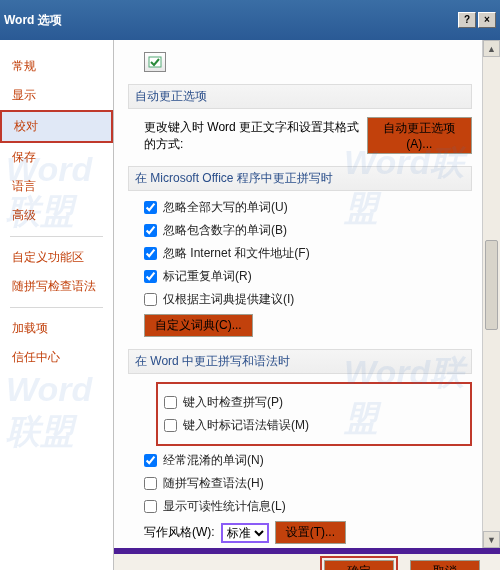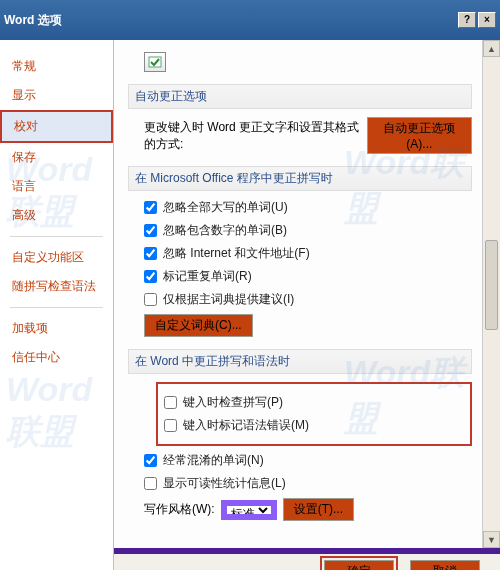--- a/index.html
+++ b/index.html
@@ -91,21 +91,21 @@
   .row label { color:#222; }
   input[type=checkbox]{ width:13px; height:13px; }
   button.win {
     background:#c2410c;
     border:1px solid #9e9e90;
     padding:2px 10px;
     font-size:12px;
     cursor:pointer;
   }
   select.win {
-    font-size:12px; border:6px solid #8b5cf6; background:#fff; height:20px;
+    font-size:12px; border:2px solid #8b5cf6; background:#fff; height:20px;
   }
   .hl-red { border:2px solid #c0392b; padding:4px 6px; }
   .footer {
     position:absolute; bottom:0; left:0; right:0; height:40px;
     display:flex; justify-content:flex-end; align-items:center;
     gap:12px; padding:0 20px;
     border-top:6px solid #4c1d95;
     background:#f3f0e9;
   }
   .footer .hl-red { padding:2px; }
@@ -197,20 +197,24 @@
             <label>键入时标记语法错误(M)</label>
           </div>
       </div>
 
       <div class="row">
           <input type="checkbox" checked="" style="">
           <label>经常混淆的单词(N)</label>
         </div>
       <div class="row">
           <input type="checkbox" style="">
+          <label>随拼写检查语法(H)</label>
+        </div>
+      <div class="row">
+          <input type="checkbox" style="">
           <label>显示可读性统计信息(L)</label>
         </div>
 
       <div class="row">
         <span>写作风格(W):</span>
         <select class="win">
           <option>标准</option>
         </select>
         <button class="win">设置(T)...</button>
       </div>

